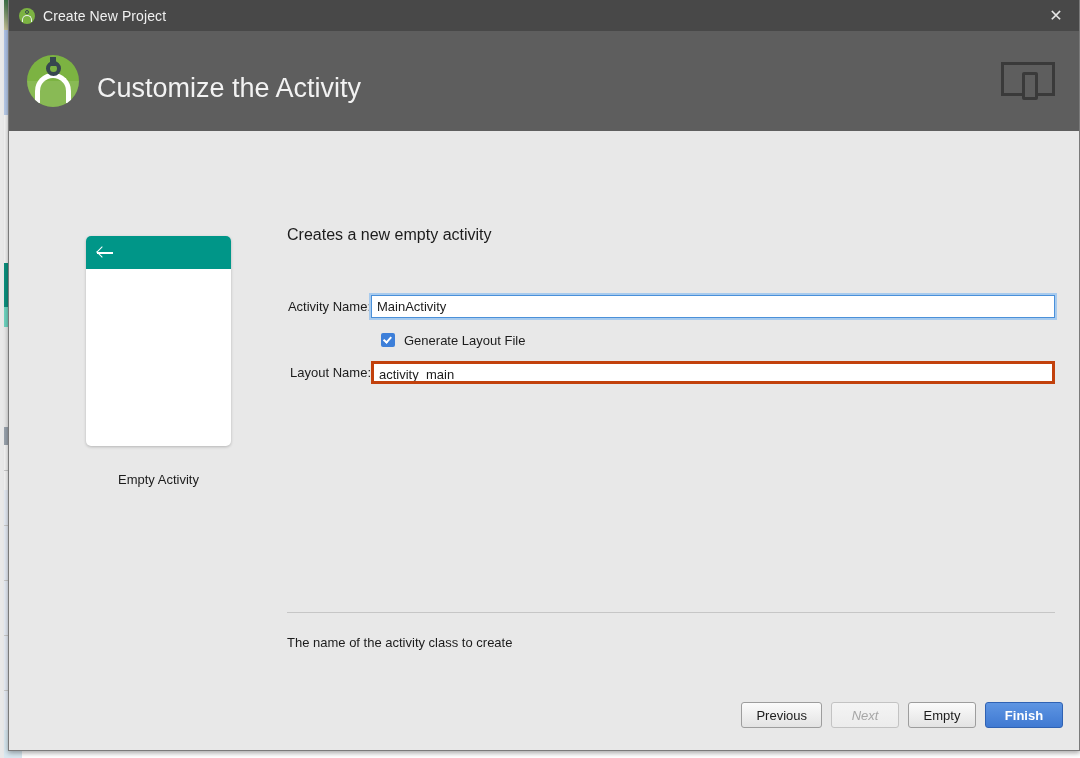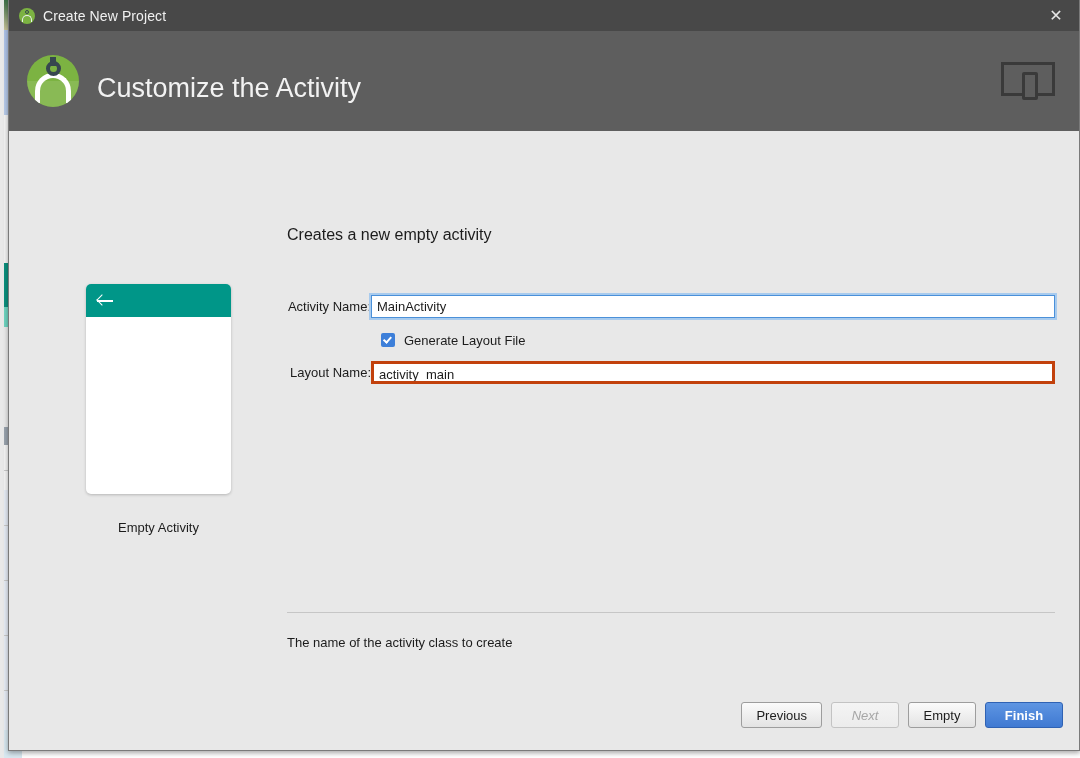--- a/index.html
+++ b/index.html
@@ -191,21 +191,20 @@
     height: 618px;
     background: #e8e8e8;
   }
 
   
   .thumb-wrap {
     position: absolute;
     left: 68px; top: 105px;
     width: 163px;
     text-align: center;
-    margin-top: 48px;
   }
   .thumb-card {
     width: 145px; height: 210px;
     margin: 0 auto;
     background: #ffffff;
     border-radius: 5px;
     box-shadow: 0 1px 3px rgba(0,0,0,0.22);
     overflow: hidden;
   }
   .thumb-bar {

